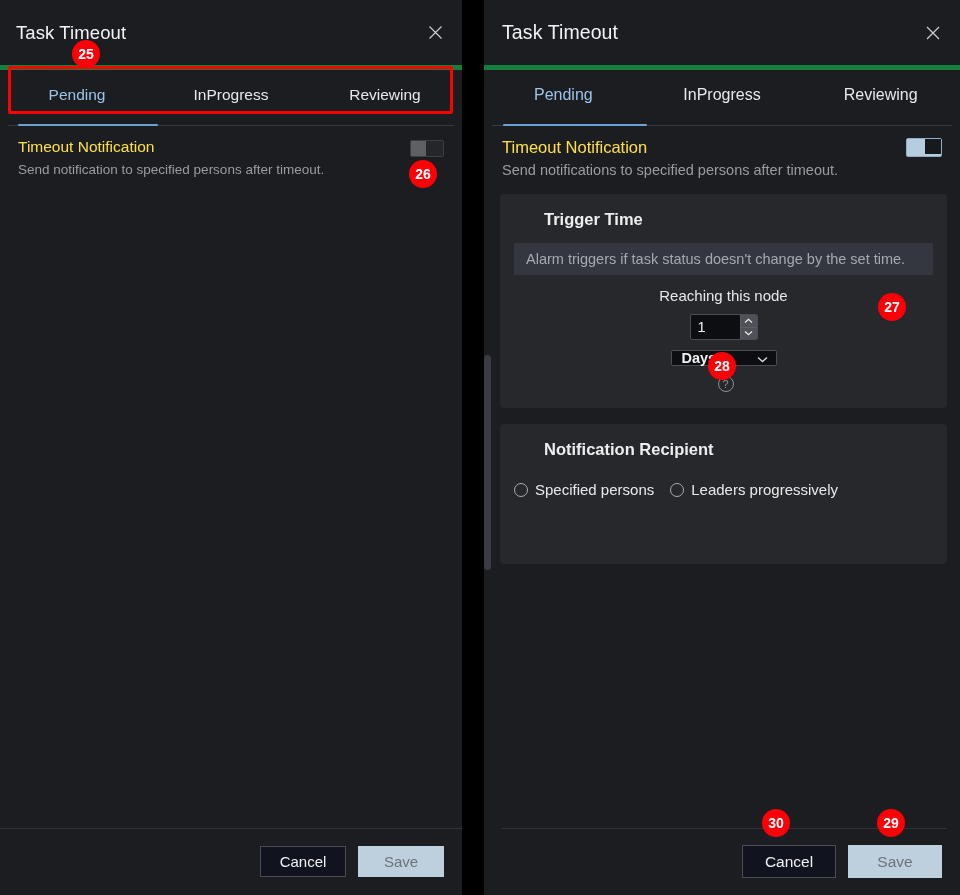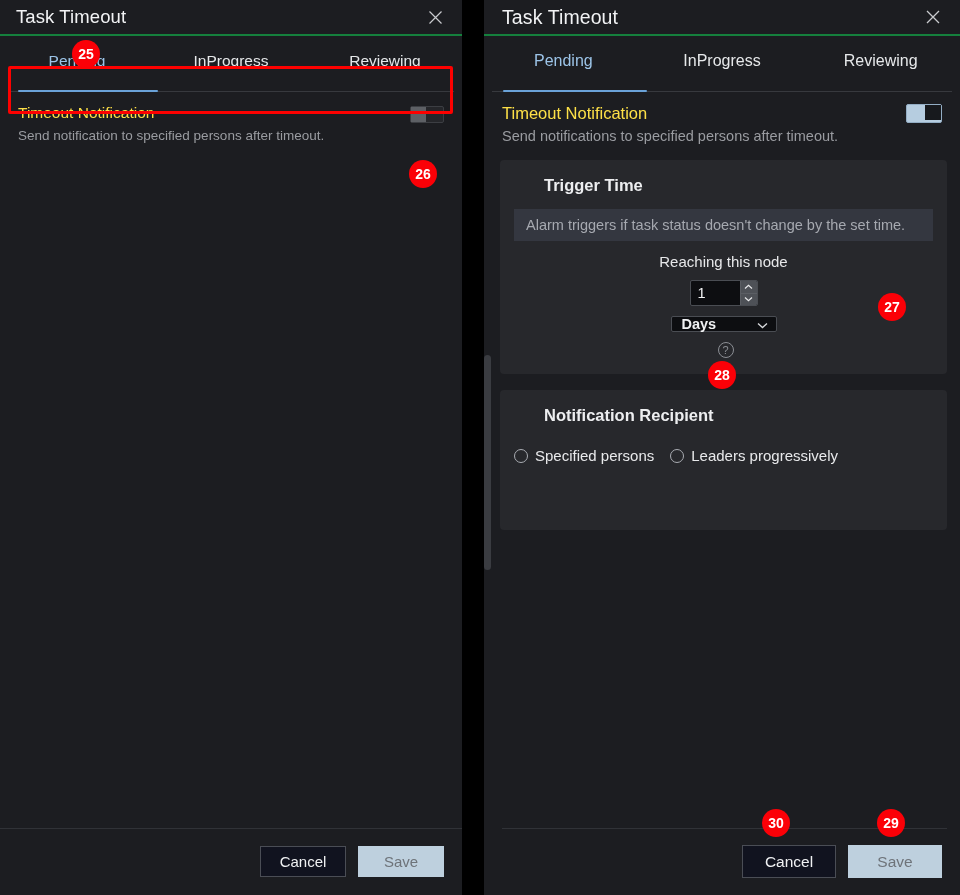--- a/index.html
+++ b/index.html
@@ -35,22 +35,22 @@
     position: absolute;
     left: 0; top: 355px;
     width: 7px; height: 215px;
     background: #3a3c41;
     border-radius: 4px;
   }
 
   
   .panel-header {
     position: relative;
-    height: 36px;
-    border-bottom: 2px solid #15803d;
+    height: 70px;
+    border-bottom: 5px solid #15803d;
     display: flex;
     align-items: center;
   }
   .panel-title {
     color: #f2f3f5;
     font-size: 19px;
     font-weight: 400;
     letter-spacing: .1px;
   }
   .panel-left  .panel-title { padding-left: 16px; font-size: 18.5px; }
@@ -484,21 +484,21 @@
 
   <div class="badge" style="left:72px; top:40px;">
     <span>25</span>
   </div>
   <div class="badge" style="left:409px; top:160px;">
     <span>26</span>
   </div>
   <div class="badge" style="left:878px; top:293px;">
     <span>27</span>
   </div>
-  <div class="badge" style="left:708px; top:361px;">
+  <div class="badge" style="left:708px; top:352px;">
     <span>28</span>
   </div>
   <div class="badge" style="left:877px; top:809px;">
     <span>29</span>
   </div>
   <div class="badge" style="left:762px; top:809px;">
     <span>30</span>
   </div>
 
 </div>

